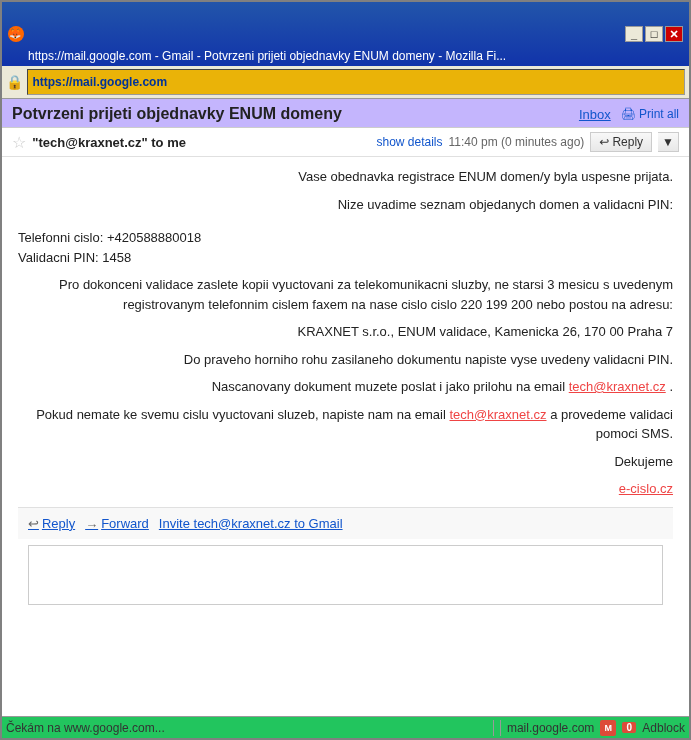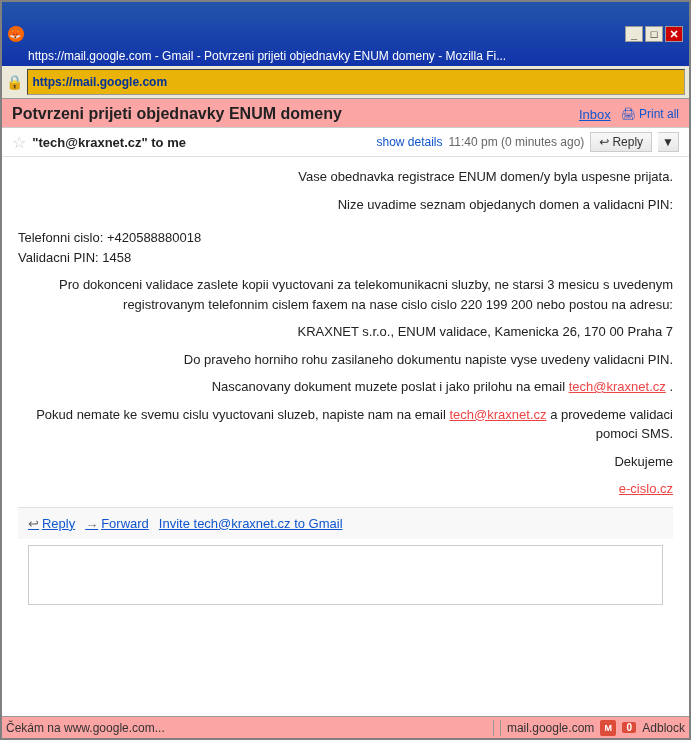--- a/index.html
+++ b/index.html
@@ -104,21 +104,21 @@
       flex: 1;
       background: white;
       display: flex;
       flex-direction: column;
       overflow: hidden;
     }
 
     .email-subject-bar {
       padding: 6px 10px 4px 10px;
       border-bottom: 1px solid #ccc;
-      background: #fca5a5;
+      background: #c4b5fd;
       display: flex;
       align-items: center;
       justify-content: space-between;
     }
 
     .email-subject-title {
       font-size: 16px;
       font-weight: bold;
       color: #222;
       flex: 1;
@@ -261,21 +261,21 @@
       margin: 6px 10px 8px 10px;
       border: 1px solid #ccc;
       background: white;
       min-height: 60px;
       cursor: text;
     }
 
     
     .status-bar {
       height: 22px;
-      background: #fca5a5;
+      background: #22c55e;
       border-top: 1px solid #999;
       display: flex;
       align-items: center;
       padding: 0 4px;
       font-size: 12px;
       color: #333;
       gap: 2px;
     }
 
     .status-left {

